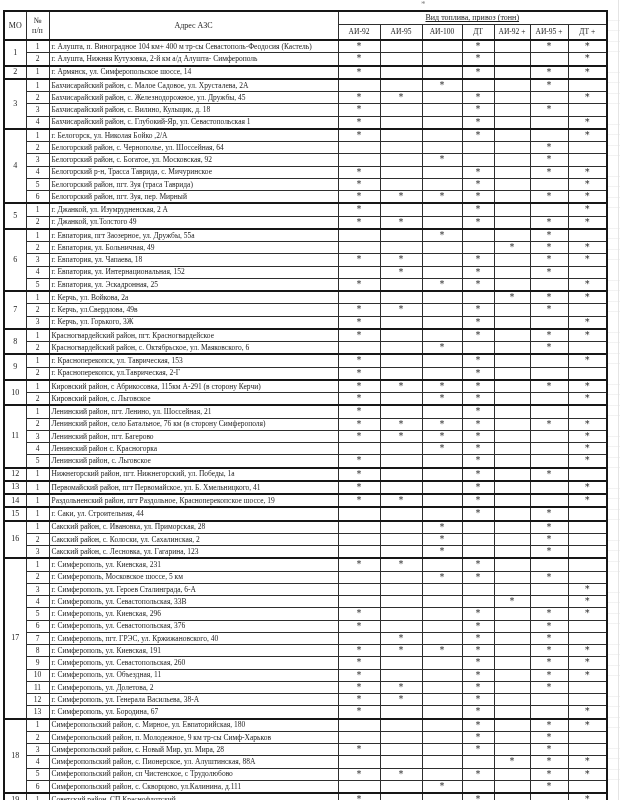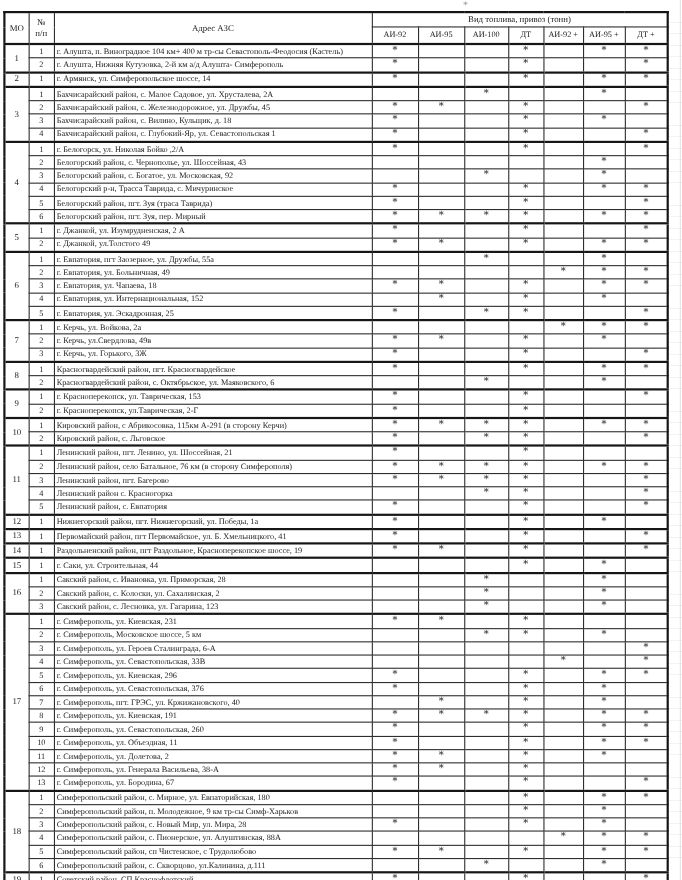--- a/index.html
+++ b/index.html
@@ -32,21 +32,21 @@
     padding:0;
     overflow:hidden;
     vertical-align:middle;
   }
   thead th{
     font-weight:normal;
     text-align:center;
     font-size:8px;
     line-height:1.15;
   }
-  th.fuel-group{height:12px;}
+  th.fuel-group{height:12px;text-decoration:underline;}
   th.fuel-col{height:14px;font-size:7.5px;border-bottom:2px solid #161616;}
   th.mo-h,th.num-h,th.addr-h{border-bottom:2px solid #161616;}
 
   tbody td{font-size:7.5px;line-height:1.25;}
   tbody td.mo{
     text-align:center;font-size:8px;
     border-left:2px solid #161616;
   }
   tbody td.num{text-align:center;font-size:7.5px;}
   tbody td.addr{text-align:left;padding-left:2px;padding-right:1px;}
@@ -187,21 +187,21 @@
         <td class="mark on">*</td>
         <td class="mark"></td>
         <td class="mark"></td>
         <td class="mark on">*</td>
         <td class="mark"></td>
         <td class="mark"></td>
         <td class="mark on">*</td>
       </tr>
       <tr>
         <td class="num">2</td>
-        <td class="addr">Белогорский район, с. Чернополье, ул. Шоссейная, 43</td>
+        <td class="addr">Белогорский район, с. Чернополье, ул. Шоссейная, 64</td>
         <td class="mark"></td>
         <td class="mark"></td>
         <td class="mark"></td>
         <td class="mark"></td>
         <td class="mark"></td>
         <td class="mark on">*</td>
         <td class="mark"></td>
       </tr>
       <tr>
         <td class="num">3</td>
@@ -469,21 +469,21 @@
         <td class="mark"></td>
         <td class="mark"></td>
         <td class="mark on">*</td>
         <td class="mark on">*</td>
         <td class="mark"></td>
         <td class="mark"></td>
         <td class="mark on">*</td>
       </tr>
       <tr>
         <td class="num">5</td>
-        <td class="addr">Ленинский район, с. Евпатория</td>
+        <td class="addr">Ленинский район, с. Льговское</td>
         <td class="mark on">*</td>
         <td class="mark"></td>
         <td class="mark"></td>
         <td class="mark on">*</td>
         <td class="mark"></td>
         <td class="mark"></td>
         <td class="mark on">*</td>
       </tr>
       <tr class="group-start">
         <td class="mo" rowspan="1">12</td>

